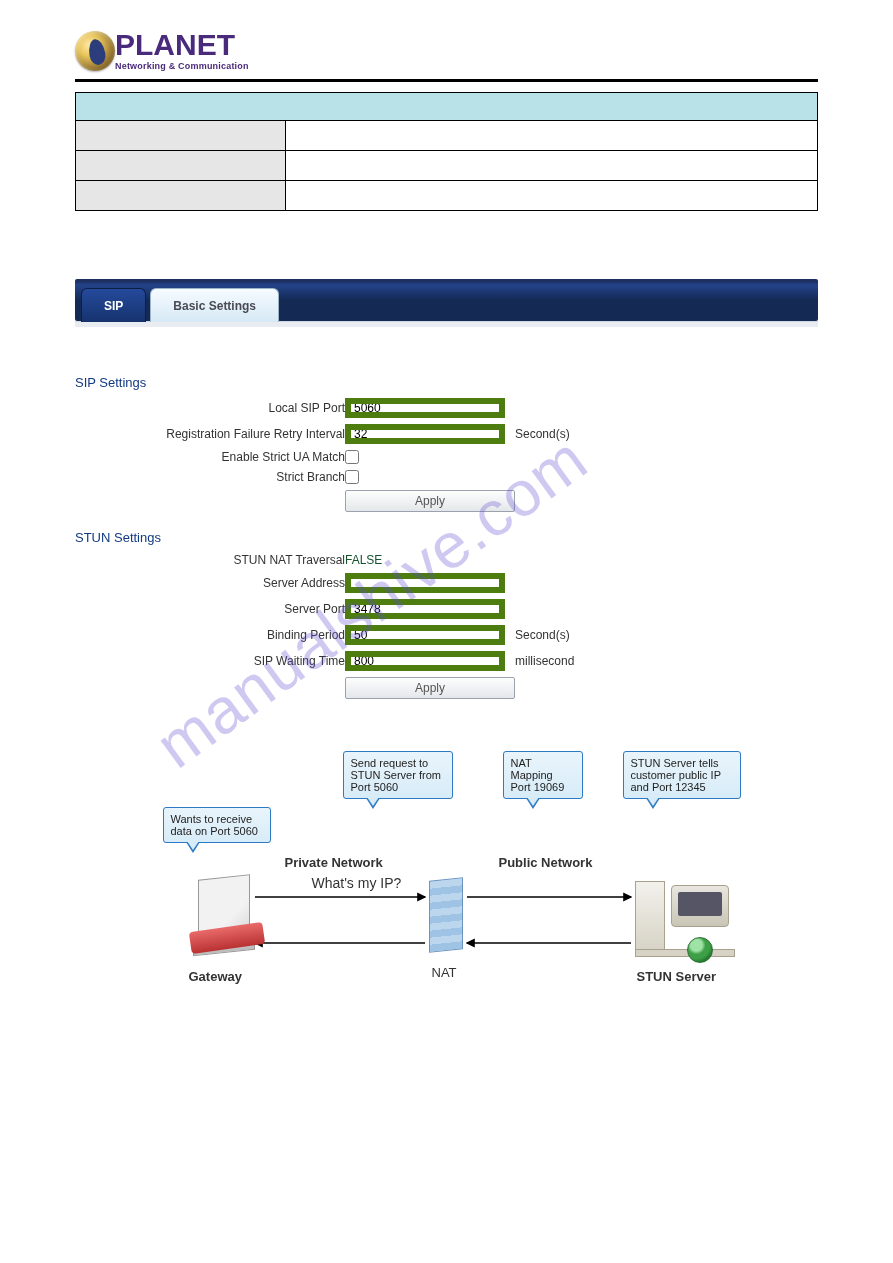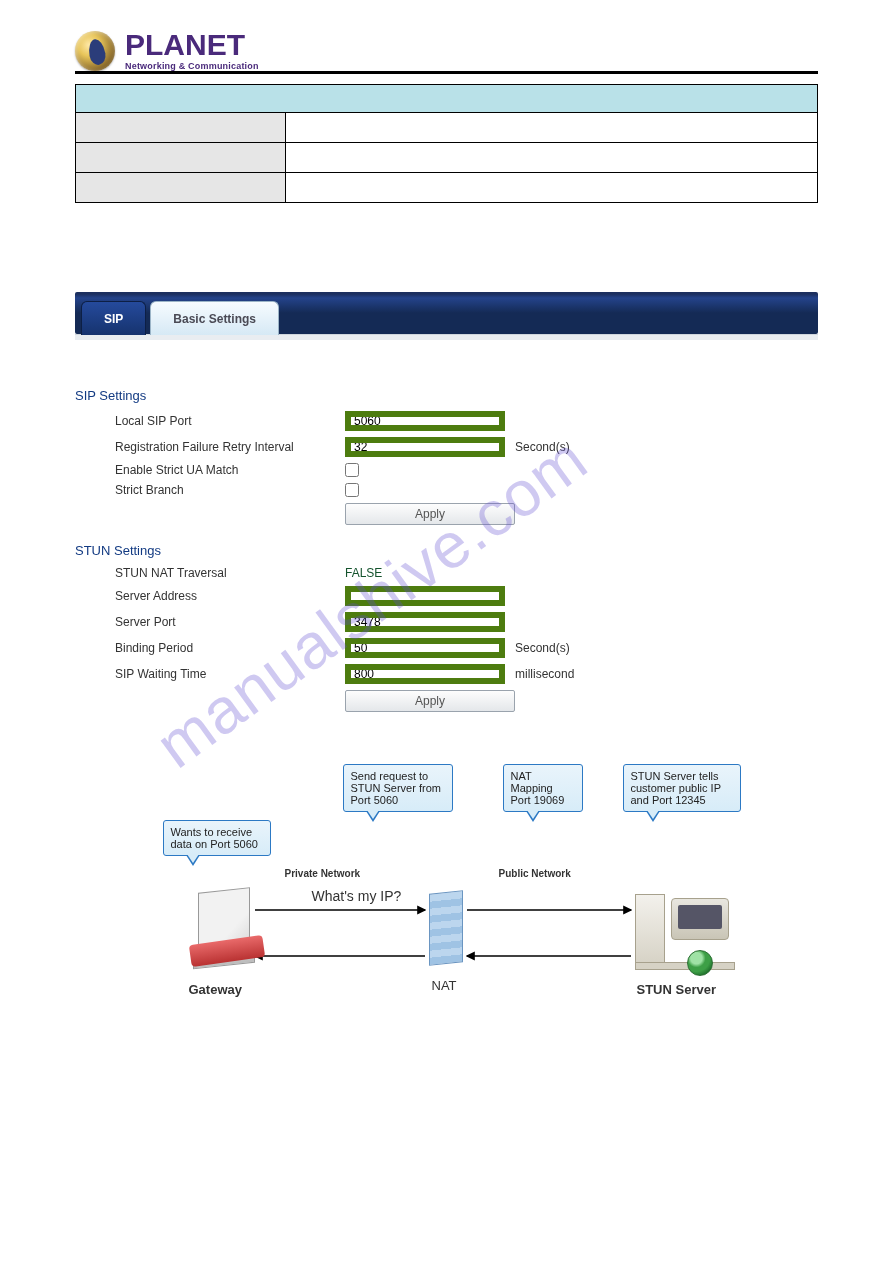--- a/index.html
+++ b/index.html
@@ -1,20 +1,20 @@
 <!DOCTYPE html>
 <html><head>
 <meta charset="utf-8">
 <style>
   * { margin:0; padding:0; box-sizing:border-box; }
   body { background:#fff; font-family:Verdana, Arial, sans-serif; font-size:13px; color:#333; width:893px; }
   .page { padding:30px 75px 40px; position:relative; }
 
   
-  .logo-row { display:flex; align-items:center; gap:10px; }
+  .logo-row { display:flex; align-items:center; margin-bottom:8px; }
   .logo-circle { width:40px; height:40px; border-radius:50%;
     background:radial-gradient(circle at 35% 35%, #ffe9a8 0%, #e8c55a 30%, #8a6a2b 70%, #5b4418 100%);
     position:relative; box-shadow:inset 1px 1px 4px rgba(255,255,255,.5), 0 1px 2px rgba(0,0,0,.3); }
   .logo-circle::after { content:""; position:absolute; left:14px; top:8px; width:16px; height:26px;
     background:#2b3d7a; border-radius:50% 50% 50% 50% / 60% 60% 40% 40%;
     transform:rotate(-10deg); }
   .logo-text { line-height:1; }
   .logo-main { font-weight:900; font-size:30px; color:#4a2a7b; letter-spacing:0px;
     font-family:Arial Black, Arial, sans-serif; }
   .logo-sub  { font-size:9px; font-weight:700; color:#4a2a7b; margin-top:2px; letter-spacing:0.2px; }
@@ -22,51 +22,51 @@
   .hr-thick { border:none; border-top:3px solid #000; margin:0 0 10px; }
 
   
   table.simple { width:100%; border-collapse:collapse; }
   table.simple th, table.simple td { border:1px solid #000; height:30px; }
   table.simple thead th { background:#b9e1e8; height:28px; }
   table.simple .label-col { width:210px; background:#e6e6e6; }
   table.simple tbody th { background:#e6e6e6; }
 
   
-  .screenshot { margin-top:89px; }
+  .screenshot { margin-top:68px; }
   .tabbar { background:linear-gradient(#1c2f5f, #1c2f5f 2px, #24438a 6px, #142a55 50%);
     height:42px; display:flex; align-items:flex-end; padding:0 0 0 6px; gap:0; border-radius:2px; }
   .tab { height:34px; padding:0 22px; font-size:12px; font-weight:700; border-top-left-radius:6px;
     border-top-right-radius:6px; display:flex; align-items:center; margin-top:0; margin-bottom:-1px; }
   .tab.active { background:linear-gradient(#254a9c, #16336e); color:#fff; border:1px solid #0d1f45;
     border-bottom:none; }
   .tab.inactive { background:linear-gradient(#f6fbff, #d6e9f5); color:#4a4a55; border:1px solid #9bb4c7;
     border-bottom:none; margin-left:4px; }
   .tabunder { height:6px; background:#e9edf1; border-top:1px solid #cfd6dd; }
 
   .panel { padding:30px 0 10px 0; }
 
   h3.section { color:#123a82; font-weight:400; font-size:13px; margin:18px 0 8px 0; }
 
   .form { display:grid; grid-template-columns:230px 170px 110px; align-items:center; row-gap:6px;
     margin-left:40px; }
-  .form label { font-size:12px; color:#333; }
+  .form label { font-size:12px; color:#333;text-align:right; }
   .form input[type="text"]{ width:160px; height:18px; font-size:12px; padding:4px 3px;
     border:6px solid #4d7c0f; }
   .form input[type="checkbox"]{ width:14px; height:14px; }
   .unit { font-size:12px; color:#333; }
   .valred { color:#14532d; font-size:12px; }
 
   button.apply { background:linear-gradient(#fdfdfd,#e4e7ea); border:1px solid #9aa3ad; color:#555;
     font-size:12px; padding:3px 14px; border-radius:2px; cursor:pointer; }
 
   
   .diagram-wrap { margin-top:28px; }
   .diagram { position:relative; width:580px; height:260px; margin:0 auto; font-family:Verdana, sans-serif; }
-  .netlabel { position:absolute; font-size:10px; font-weight:700; }
+  .netlabel { position:absolute; font-size:13px; font-weight:700; }
   .ask { position:absolute; font-size:14px; }
   .arrow { stroke:#000; stroke-width:1.3; fill:none; }
   .arrowhead { fill:#000; }
 
   .callout { position:absolute; background:linear-gradient(#e9f4fb,#d7ecf8); border:1.5px solid #2c79c4;
     border-radius:3px; font-size:11px; padding:5px 7px; color:#222; }
   .callout.tail::after { content:""; position:absolute; left:22px; bottom:-11px; width:0; height:0;
     border-left:7px solid transparent; border-right:7px solid transparent; border-top:11px solid #2c79c4; }
   .callout.tail::before { content:""; position:absolute; left:23px; bottom:-8px; width:0; height:0;
     border-left:6px solid transparent; border-right:6px solid transparent; border-top:9px solid #d7ecf8; z-index:1; }

